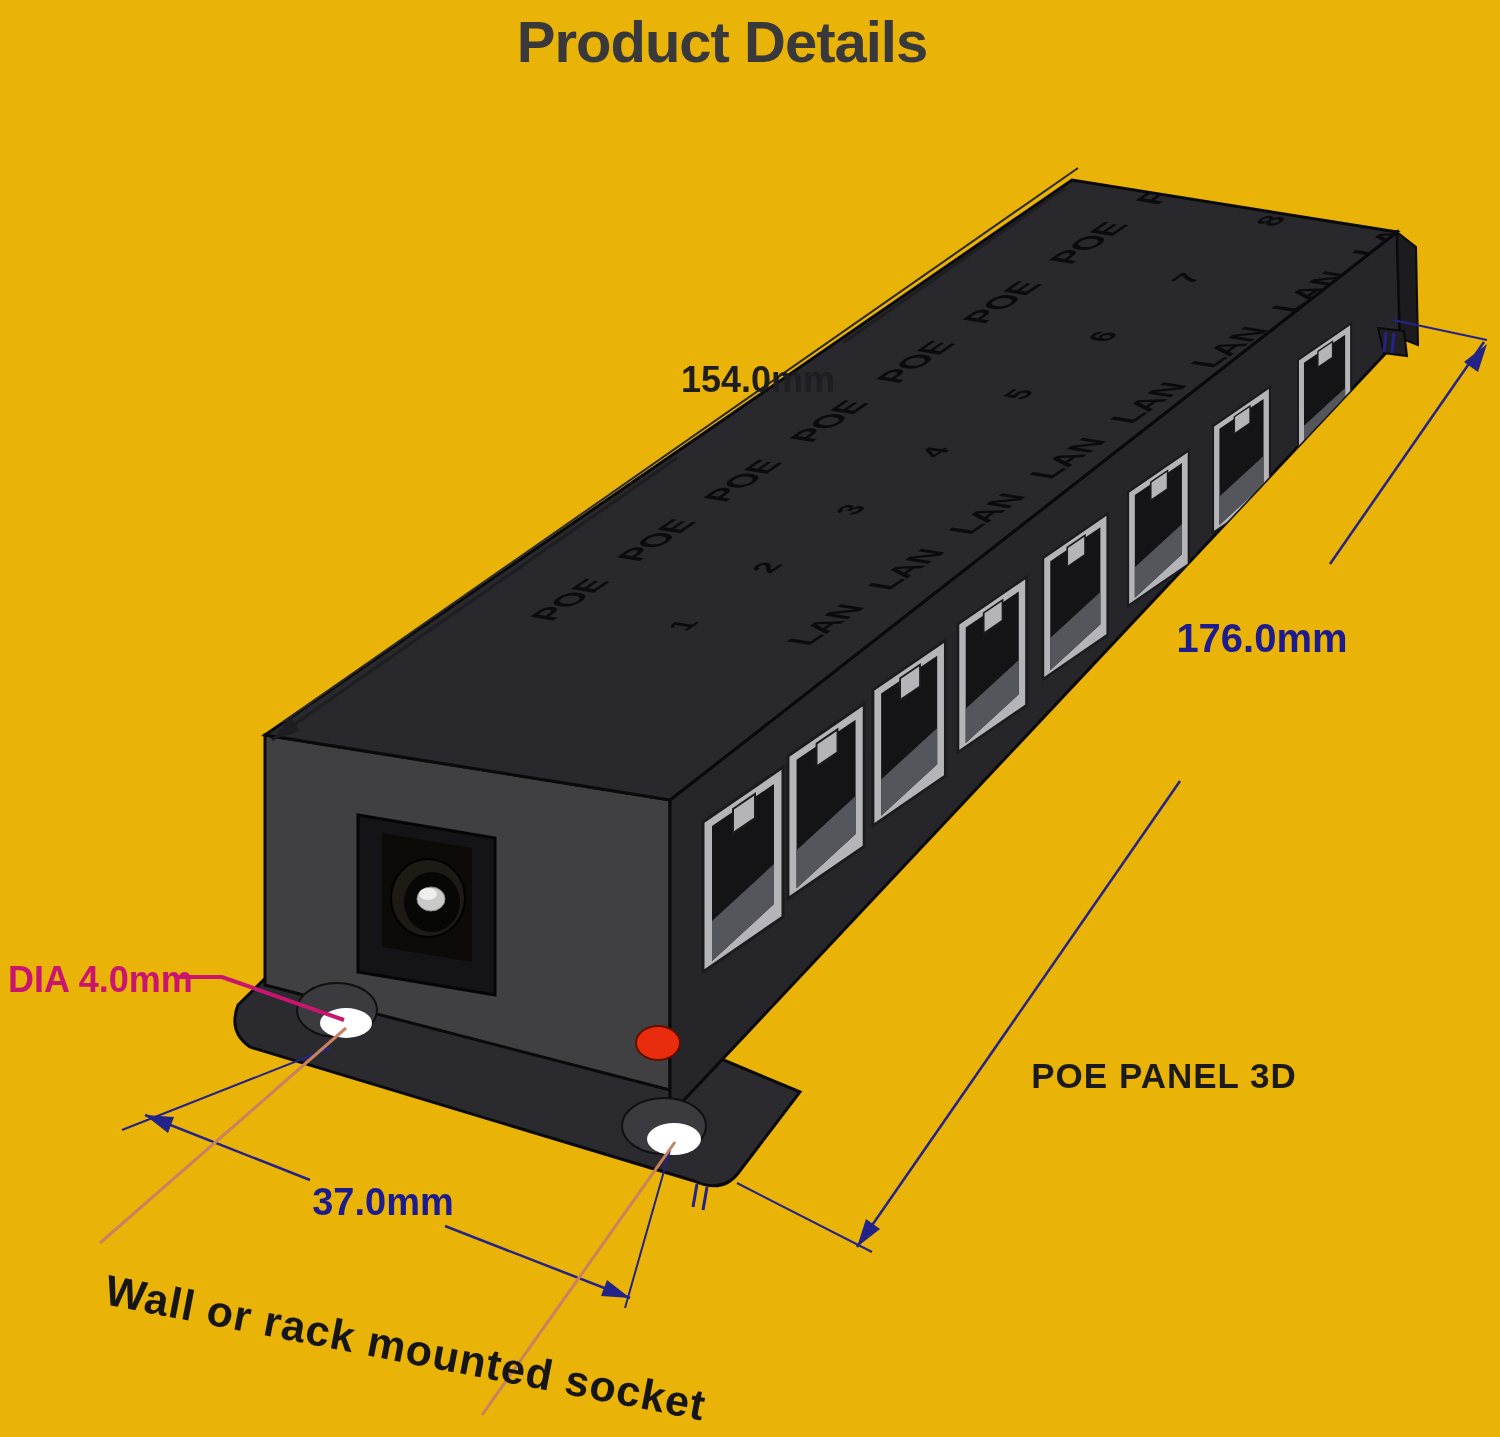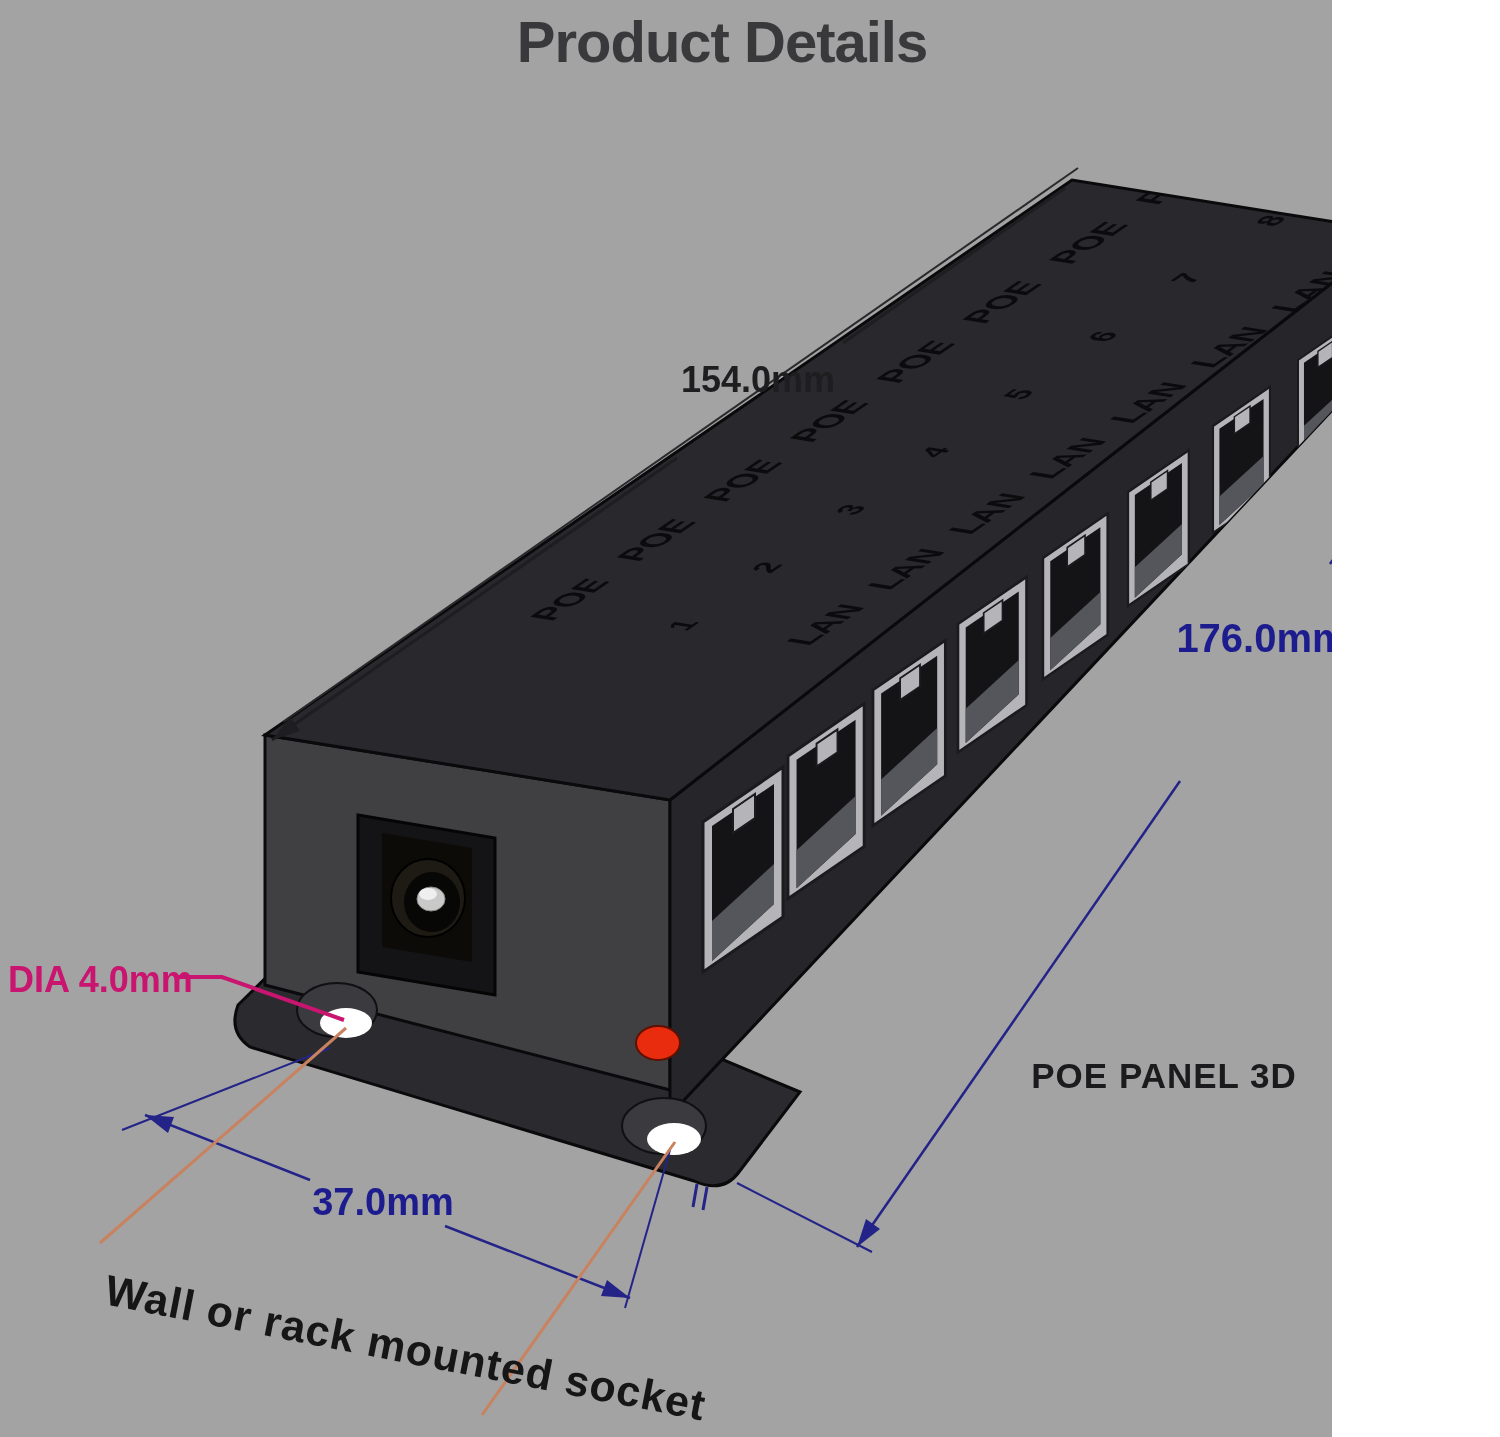--- a/index.html
+++ b/index.html
@@ -1,16 +1,16 @@
 <!DOCTYPE html>
 <html><head>
 <meta charset="utf-8">
 <style>
   html,body{margin:0;padding:0;background:#ffffff;}
-  .stage{position:relative;width:1332px;height:1437px;background:#a3a3a3;overflow:hidden;
+  .stage{position:relative;width:1500px;height:1437px;background:#eab308;overflow:hidden;
          font-family:"Liberation Sans", sans-serif;}
   svg{display:block;}
   text{font-family:"Liberation Sans", sans-serif;}
 </style>
 </head>
 <body>
 
 <div class="stage">
 <svg width="1500" height="1437" viewBox="0 0 1500 1437">
 

